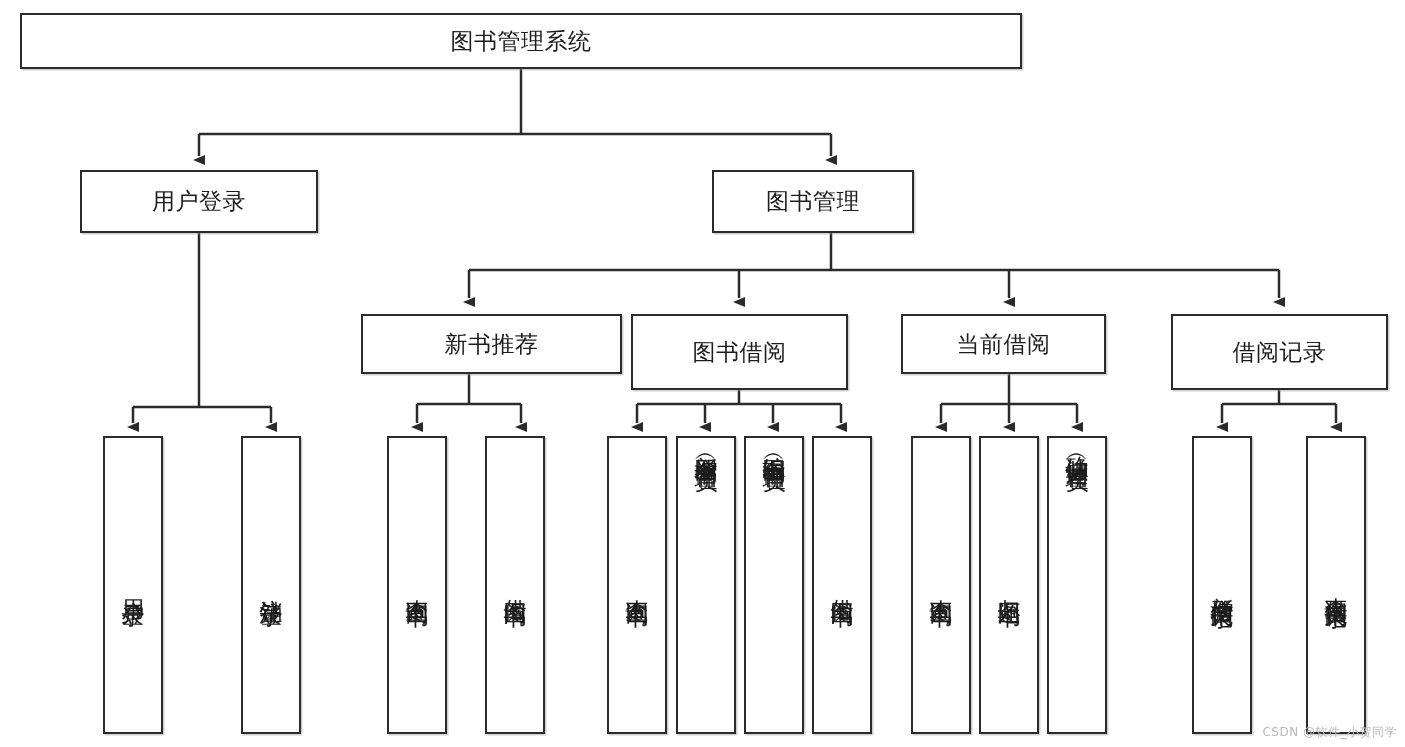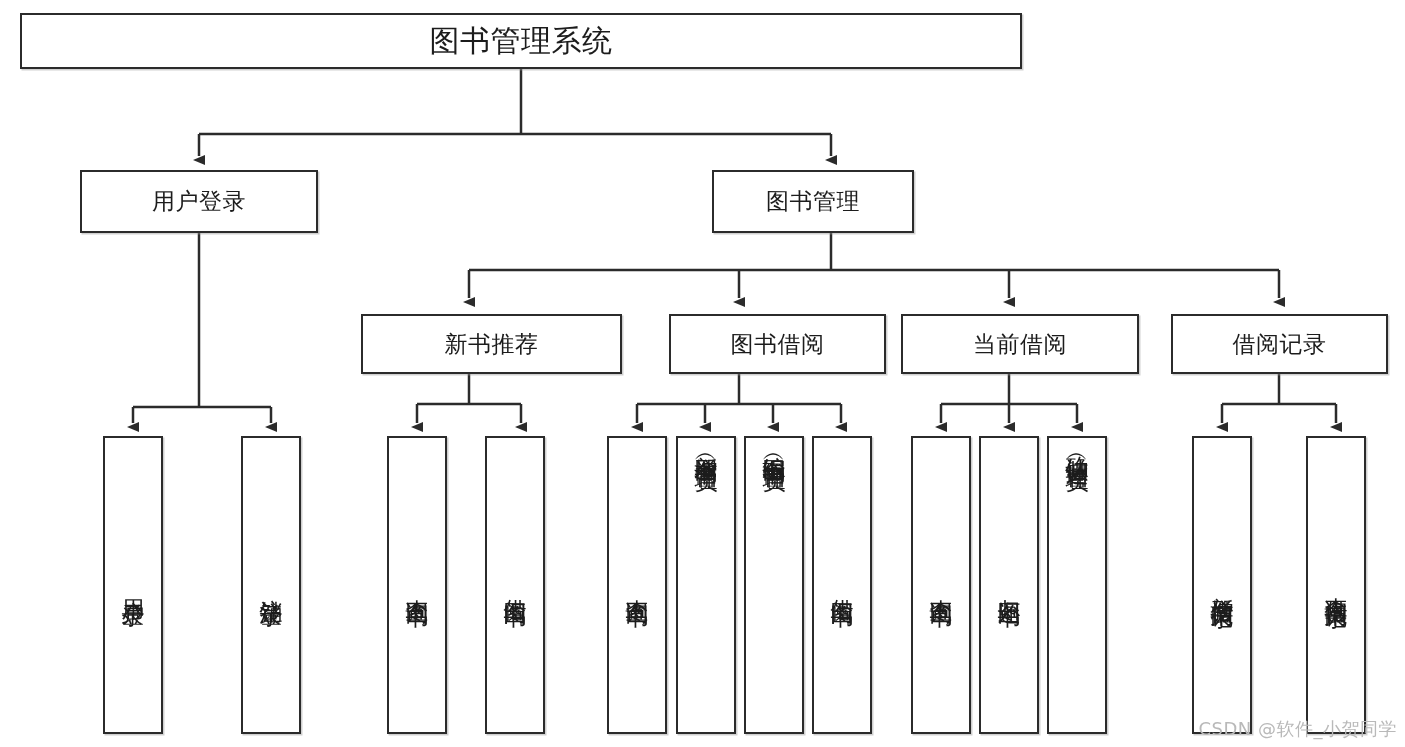--- a/index.html
+++ b/index.html
@@ -39,21 +39,21 @@
   .node .label {
     color: #1c1c1c;
     letter-spacing: 0.5px;
     text-align: center;
     line-height: 1.25;
   }
   .node.horizontal .label {
     font-size: 23px;
   }
   .node.root .label {
-    font-size: 30px;
+    font-size: 23px;
   }
   .node.vertical {
     align-items: flex-start;
     justify-content: center;
     padding-top: 0;
   }
   .node.vertical .label {
     writing-mode: vertical-rl;
     text-orientation: upright;
     font-size: 23px;
@@ -62,21 +62,21 @@
     max-height: 100%;
     margin: 0 auto;
   }
   .node.vertical.centered {
     align-items: center;
   }
   .watermark {
     position: absolute;
     right: 8px;
     bottom: 6px;
-    font-size: 18px;
+    font-size: 12px;
     color: #b9b9b9;
     letter-spacing: 0.5px;
     white-space: nowrap;
     user-select: none;
   }
 </style>
 </head>
 <body>
 
 <div id="diagram-root">
@@ -139,27 +139,27 @@
   <div class="node horizontal" style="left:80px; top:170px; width:238px; height:63px;">
     <span class="label">用户登录</span>
   </div>
   <div class="node horizontal" style="left:712px; top:170px; width:202px; height:63px;">
     <span class="label">图书管理</span>
   </div>
 
   <div class="node horizontal" style="left:361px; top:314px; width:261px; height:60px;">
     <span class="label">新书推荐</span>
   </div>
-  <div class="node horizontal" style="left:631px; top:314px; width:217px; height:60px;margin-left:38px;">
+  <div class="node horizontal" style="left:631px; top:314px; width:217px; height:76px;">
     <span class="label">图书借阅</span>
   </div>
-  <div class="node horizontal" style="left:901px; top:314px; width:238px; height:60px;">
+  <div class="node horizontal" style="left:901px; top:314px; width:205px; height:60px;">
     <span class="label">当前借阅</span>
   </div>
-  <div class="node horizontal" style="left:1171px; top:314px; width:217px; height:60px;">
+  <div class="node horizontal" style="left:1171px; top:314px; width:217px; height:76px;">
     <span class="label">借阅记录</span>
   </div>
 
   <div class="node vertical centered" style="left:103px; top:436px; width:60px; height:298px;">
     <span class="label">用户登录</span>
   </div>
   <div class="node vertical centered" style="left:241px; top:436px; width:60px; height:298px;">
     <span class="label">注销登录</span>
   </div>
 

